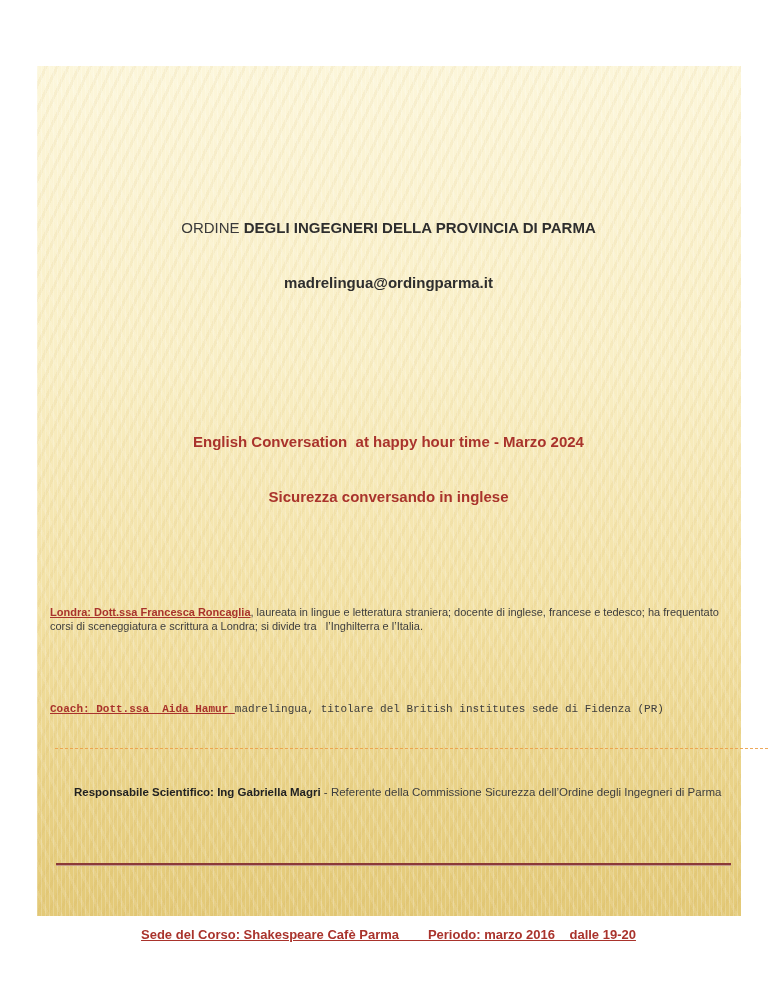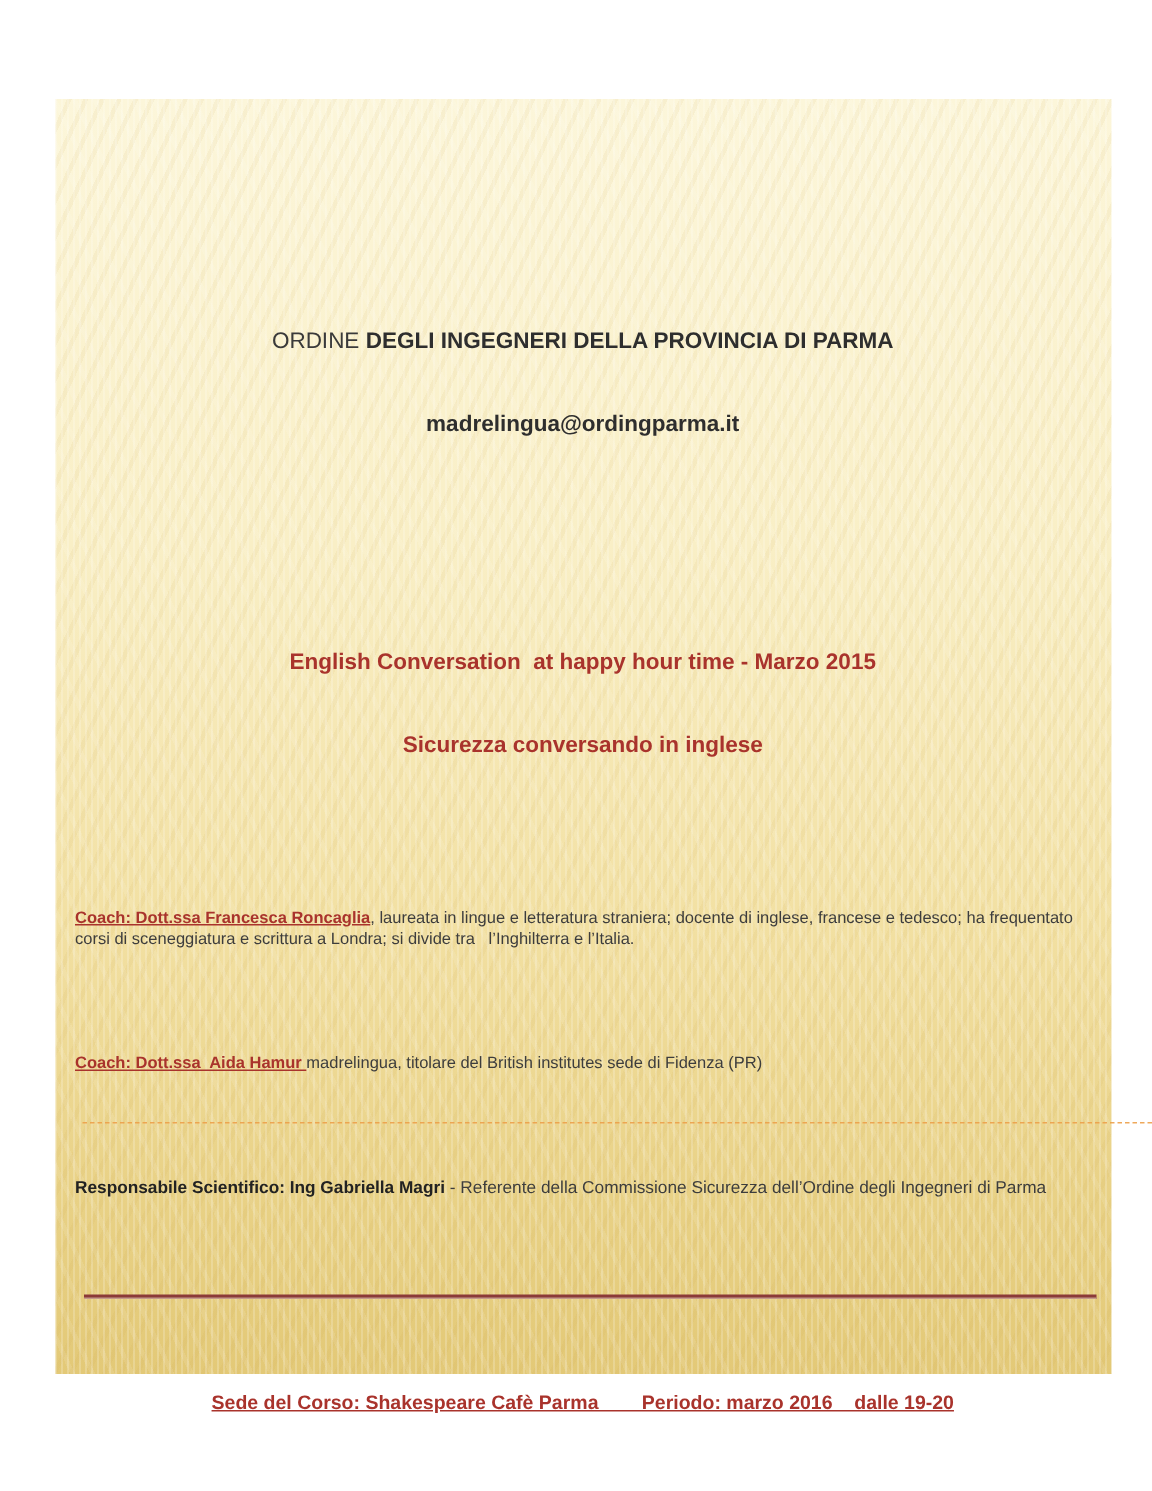--- a/index.html
+++ b/index.html
@@ -35,22 +35,22 @@
   .underline { text-decoration: underline; }
   .dark { color: #222222; }
 
   .org-line { font-size: 15px; line-height: 19px; text-align: center; color: #2e2e2e; font-weight: bold; }
   .org-prefix { font-weight: normal; color: #3a3a3a; }
 
   .event-titles { margin-top: 14px; }
   .event-line { font-size: 15px; line-height: 19px; }
 
   .coach { margin: 9px 0 0 0; font-size: 11px; line-height: 14px; color: #3d3d3d; }
-  .coach + .coach { margin-top: 15px; }
-  .resp { margin: 15px 0 0 0; font-size: 11.5px; line-height: 15px; color: #3d3d3d; }
+  .coach + .coach { margin-top: 15px; font-family: Liberation Mono, monospace; }
+  .resp { margin: 15px 0 0 0; font-size: 11.5px; line-height: 15px; color: #3d3d3d; padding-left: 24px; }
 
   .sep { height: 2px; background: #8b3a38; border-bottom: 1px solid #c59b8a; }
   .sep1 { margin: 9px -4px 0 6px; }
 
   .sede { margin-top: 6px; font-size: 13px; line-height: 17px; }
 
   .orange-line {
     position: absolute;
     left: 55px; right: 0; top: 748px;
     border-top: 1px dashed #eda04a;
@@ -64,25 +64,25 @@
 <div class="canvas">
   <div class="paper">
     <div class="content">
 
       <header>
         <div class="org-line"><span class="org-prefix">ORDINE </span><span>DEGLI INGEGNERI DELLA PROVINCIA DI PARMA</span></div>
         <div class="org-line">madrelingua@ordingparma.it</div>
       </header>
 
       <div class="event-titles">
-        <div class="event-line red bold center">English Conversation  at happy hour time - Marzo 2015</div>
+        <div class="event-line red bold center">English Conversation  at happy hour time - Marzo 2024</div>
         <div class="event-line red bold center">Sicurezza conversando in inglese</div>
       </div>
 
-      <p class="coach"><span class="red bold underline">Coach: Dott.ssa Francesca Roncaglia</span><span>, laureata in lingue e letteratura straniera; docente di inglese, francese e tedesco; ha frequentato corsi di sceneggiatura e scrittura a Londra; si divide tra   l’Inghilterra e l’Italia.</span></p>
+      <p class="coach"><span class="red bold underline">Londra: Dott.ssa Francesca Roncaglia</span><span>, laureata in lingue e letteratura straniera; docente di inglese, francese e tedesco; ha frequentato corsi di sceneggiatura e scrittura a Londra; si divide tra   l’Inghilterra e l’Italia.</span></p>
 
       <p class="coach"><span class="red bold underline">Coach: Dott.ssa  Aida Hamur </span><span>madrelingua, titolare del British institutes sede di Fidenza (PR)</span></p>
 
       <p class="resp"><span class="bold dark">Responsabile Scientifico: Ing Gabriella Magri</span><span> - Referente della Commissione Sicurezza dell’Ordine degli Ingegneri di Parma</span></p>
 
       <div class="sep sep1"></div>
 
       <div class="sede red bold center"><span class="underline">Sede del Corso: Shakespeare Cafè Parma        Periodo: marzo 2016    dalle 19-20</span></div>
 
       

